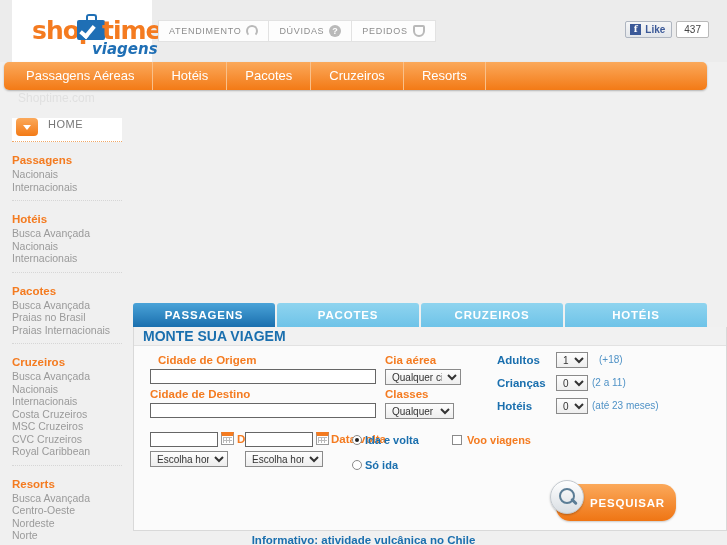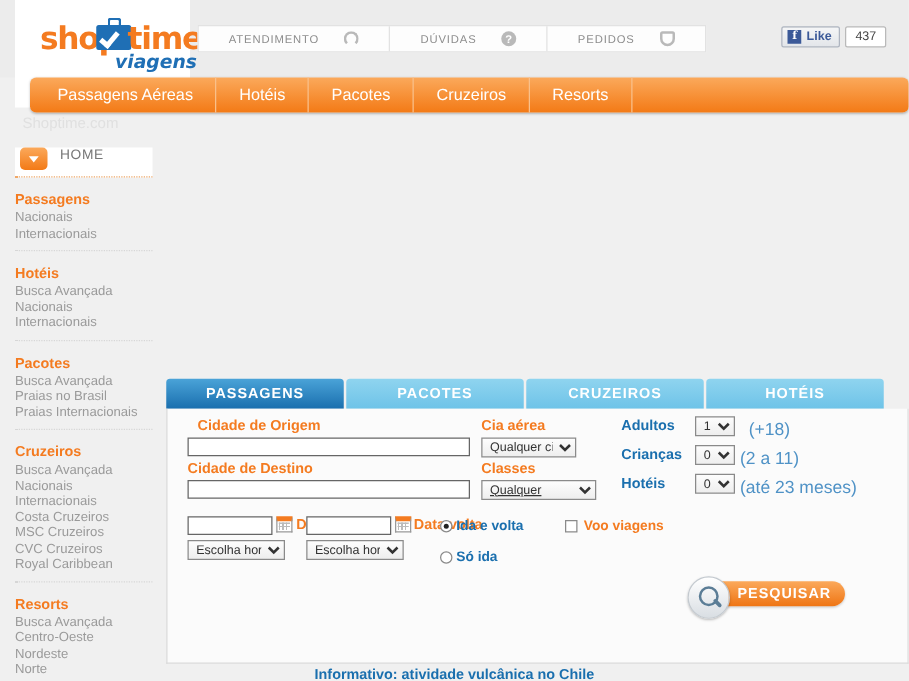--- a/index.html
+++ b/index.html
@@ -56,22 +56,22 @@
     font-style:italic; font-weight:bold; font-size:15px; color:#1f6fb5;
   }
 
   
   #toplinks{
     position:absolute; left:158px; top:20px; height:22px;
     display:flex; align-items:center;
     background:#fdfdfd; border:1px solid #e2e2e2;
   }
   .toplink{
-    display:flex; align-items:center; gap:20px;
-    padding:0 24px; height:20px;
+    display:flex; align-items:center; gap:5px;
+    padding:0 10px; height:20px;
     border-right:1px solid #e2e2e2;
     color:#8d8d8d; font-size:9px; letter-spacing:.7px;
     text-transform:uppercase; cursor:pointer;
   }
   .toplink:last-child{ border-right:none; }
   .ti{ width:12px; height:12px; display:inline-block; position:relative; }
   .ti-headset{ border:2px solid #b9b9b9; border-radius:50%; border-bottom-color:transparent; }
   .ti-q{ background:#b9b9b9; border-radius:50%; color:#fff; font-size:9px;
          text-align:center; line-height:12px; font-weight:bold; }
   .ti-box{ border:2px solid #b9b9b9; border-radius:2px 2px 6px 6px; }
@@ -92,21 +92,21 @@
     font-size:9px; text-align:center; line-height:11px;
   }
   #fb-label{ color:#3b5998; font-size:10px; font-weight:bold; }
   #fb-count{
     border:1px solid #b9b9b9; background:#fff; color:#444;
     font-size:10px; padding:2px 7px; border-radius:2px;
   }
 
   
   #mainnav{
-    position:absolute; left:24px; top:62px; width:703px; height:28px;
+    position:absolute; left:4px; top:62px; width:703px; height:28px;
     background:linear-gradient(#fba95b,#f37a16);
     border-radius:5px;
     display:flex; align-items:center;
     box-shadow:0 1px 2px rgba(0,0,0,.25);
   }
   .navitem{
     color:#fff; font-size:13px; padding:0 18px; height:28px;
     line-height:28px; border-right:1px solid #f9c08a; cursor:pointer;
     white-space:nowrap;
   }
@@ -181,21 +181,21 @@
   }
   #panel-body{ position:relative; height:184px; }
 
   .flabel{
     position:absolute; color:#f47b20; font-weight:bold; font-size:11.5px;
   }
   .blabel{
     position:absolute; color:#1a6fae; font-weight:bold; font-size:11.5px;
   }
   .hint{
-    position:absolute; color:#4f92c6; font-size:14px;
+    position:absolute; color:#4f92c6; font-size:10px;
   }
   .txt{
     position:absolute; height:15px; border:1px solid #666;
     background:#fff; font-size:11px; padding:0 3px;
     font-family:"Liberation Sans", sans-serif;
   }
   .sel{
     position:absolute; height:16px; border:1px solid #8a8a8a;
     background:linear-gradient(#fdfdfd,#eeeeee);
     font-size:10px; color:#333; padding:0 2px;
@@ -224,21 +224,21 @@
   }
   .rlabel{ color:#1a6fae; font-weight:bold; font-size:11px; }
   .chk{
     width:10px; height:10px; border:1px solid #8a8a8a; background:#fff;
     cursor:pointer;
   }
   .clabel{ color:#f47b20; font-weight:bold; font-size:11px; }
 
   #search-btn{
     position:absolute; left:422px; top:138px;
-    width:120px; height:20px;
+    width:120px; height:37px;
     background:linear-gradient(#fba95b,#ef7514);
     border-radius:14px;
     display:flex; align-items:center;
     cursor:pointer;
     box-shadow:0 1px 2px rgba(0,0,0,.2);
   }
   #search-glass{
     position:absolute; left:-6px; top:-4px; width:34px; height:34px;
     border-radius:50%;
     background:linear-gradient(#ffffff,#d9dee3);
@@ -369,20 +369,21 @@
 <div id="booking">
 
   <div id="tabs">
     <div class="tab active">PASSAGENS</div>
     <div class="tab">PACOTES</div>
     <div class="tab">CRUZEIROS</div>
     <div class="tab">HOTÉIS</div>
   </div>
 
   <div id="panel">
+    <div id="panel-title">MONTE SUA VIAGEM</div>
 
     <div id="panel-body">
 
       <div class="flabel" style="left:24px; top:8px;">Cidade de Origem</div>
       <input class="txt" style="left: 16px; top: 23px; width: 226px;" value="">
 
       <div class="flabel" style="left:16px; top:42px;">Cidade de Destino</div>
       <input class="txt" style="left: 16px; top: 57px; width: 226px;" value="">
 
       <input class="txt" style="left: 16px; top: 86px; width: 68px;" value="">
@@ -398,21 +399,21 @@
       <select class="sel" style="left:111px; top:105px; width:78px;">
         <option>Escolha hora</option>
       </select>
 
       <div class="flabel" style="left:251px; top:8px;">Cia aérea</div>
       <select class="sel" style="left:251px; top:23px; width:76px;">
         <option>Qualquer cia</option>
       </select>
 
       <div class="flabel" style="left:251px; top:42px;">Classes</div>
-      <select class="sel" style="left:251px; top:57px; width:92px;text-decoration:underline;">
+      <select class="sel" style="left:251px; top:57px; width:69px;">
         <option>Qualquer</option>
       </select>
 
       <div class="blabel" style="left:363px; top:8px;">Adultos</div>
       <select class="sel" style="left:422px; top:6px; width:32px;">
         <option>1</option>
       </select>
       <div class="hint" style="left:465px; top:8px;">(+18)</div>
 
       <div class="blabel" style="left:363px; top:31px;">Crianças</div>

